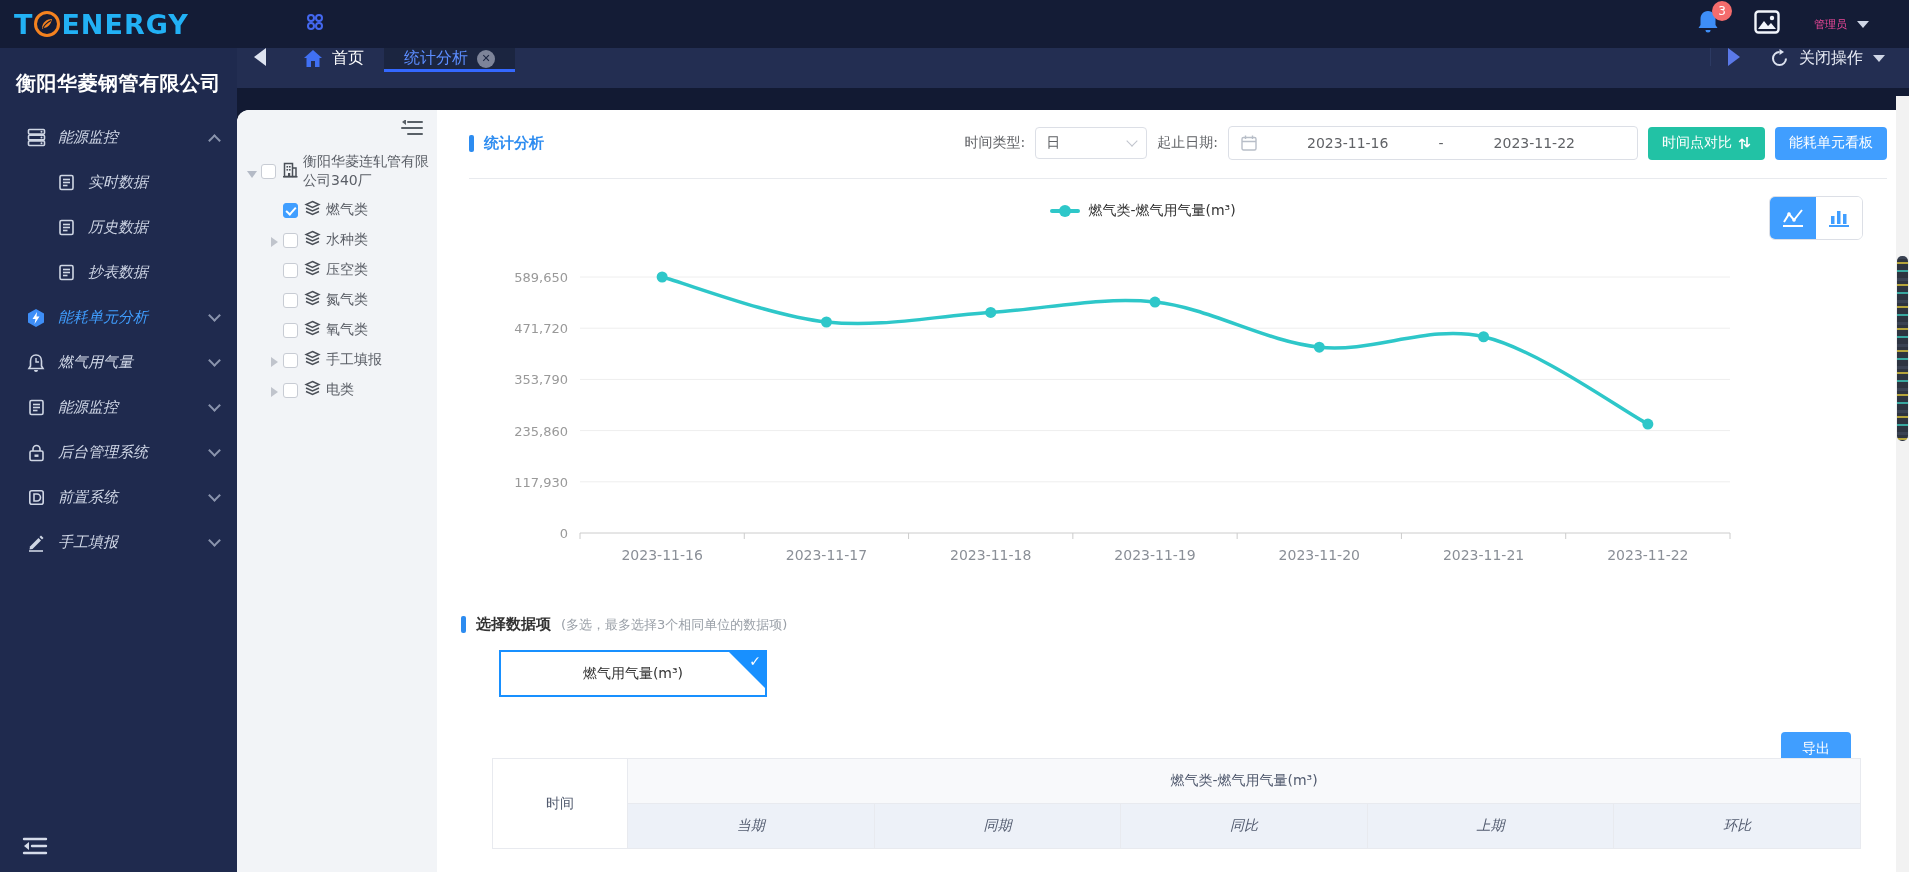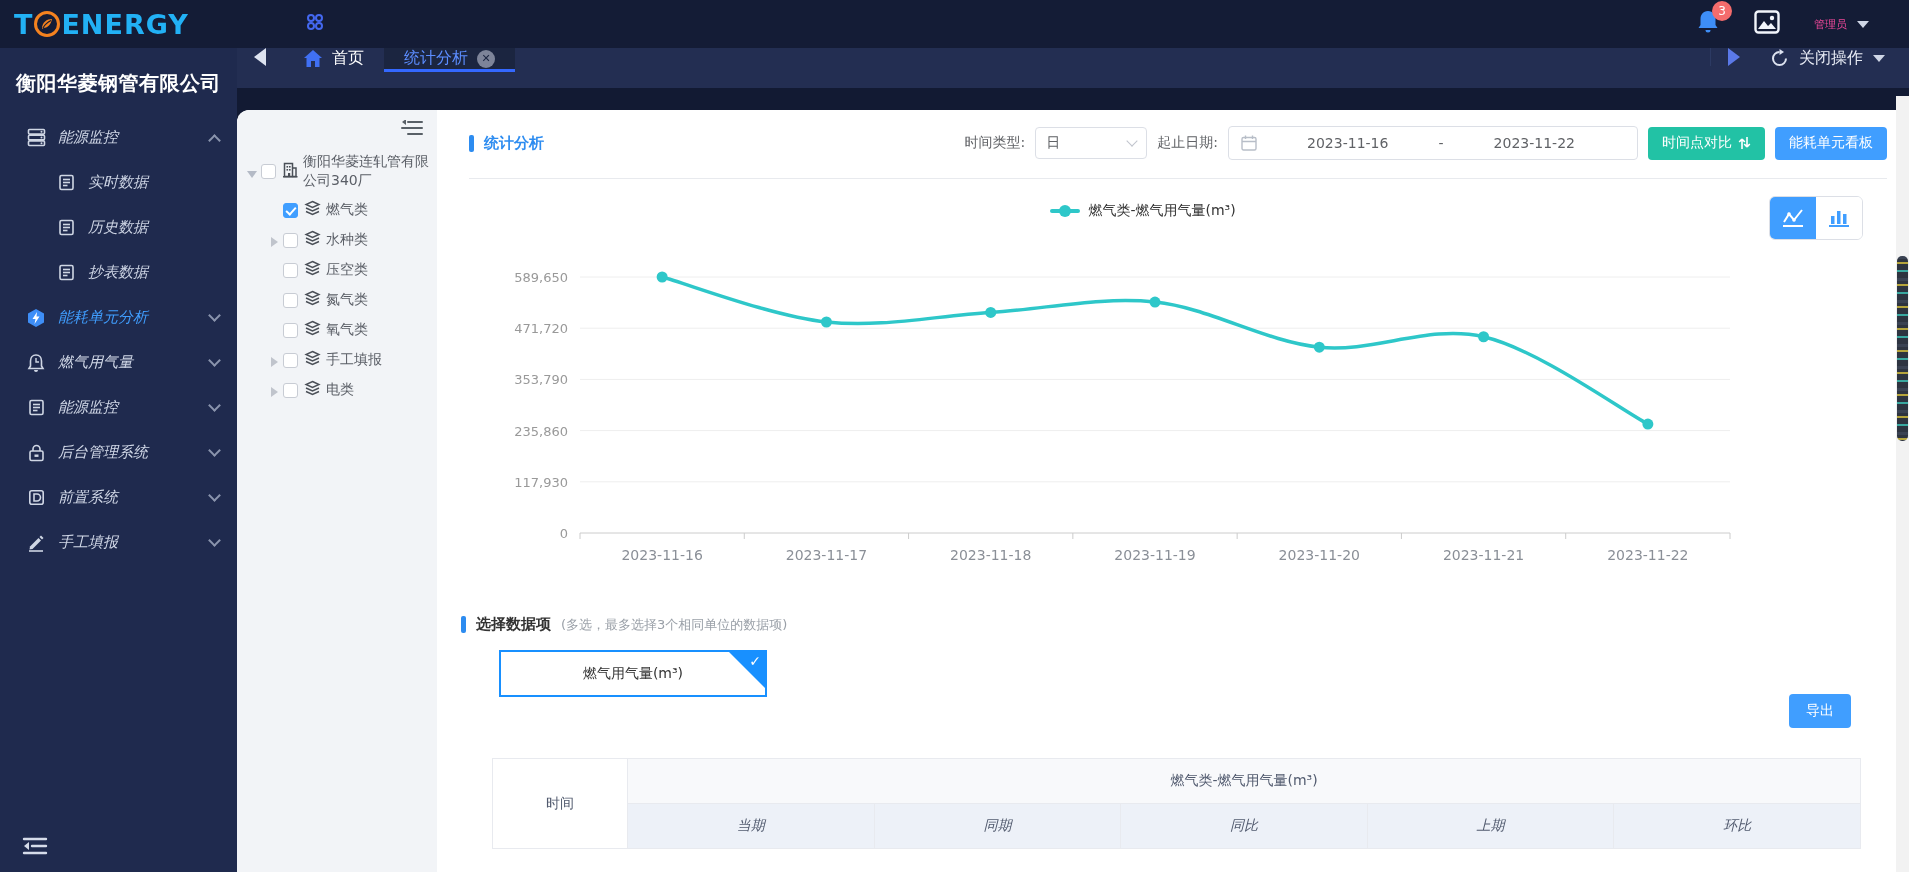--- a/index.html
+++ b/index.html
@@ -107,21 +107,21 @@
 
   .picker-title { position:absolute; left:24px; top:505px; display:flex; align-items:center; gap:10px; }
   .picker-title .t2 { color:#333; font-size:15px; font-weight:bold; }
   .picker-title .hint { color:#9aa0a8; font-size:13px; }
 
   .chip { position:absolute; left:62px; top:540px; width:268px; height:47px; border:2px solid #1890ff; background:#fff;
     display:flex; align-items:center; justify-content:center; font-size:14px; color:#333; cursor:pointer; overflow:hidden; }
   .chip .corner { position:absolute; top:0; right:0; width:0; height:0; border-top:36px solid #1890ff; border-left:36px solid transparent; }
   .chip .corner-check { position:absolute; top:1px; right:4px; color:#fff; font-size:14px; }
 
-  .export-btn { position:absolute; right:58px; top:584px; width:62px; height:34px; justify-content:center;text-align:center; }
+  .export-btn { position:absolute; right:58px; top:622px; width:70px; height:34px; justify-content:center;text-align:center; }
 
   .table-wrap { position:absolute; left:55px; right:48px; top:648px; bottom:-2px; }
   table.data { width:100%; border-collapse:collapse; table-layout:fixed; font-size:14px; color:#515a6e; }
   table.data th { border:1px solid #e8eaef; font-weight:normal; height:45px; }
   .th-time { width:135px; background:#fff; }
   .th-group { background:#f8f9fb; }
   .th-sub { background:#edf1f8;font-style:italic; }
 
   
   .scrollbar { position:absolute; right:0; top:96px; width:13px; bottom:0; background:#f2f2f2; z-index:9; }

